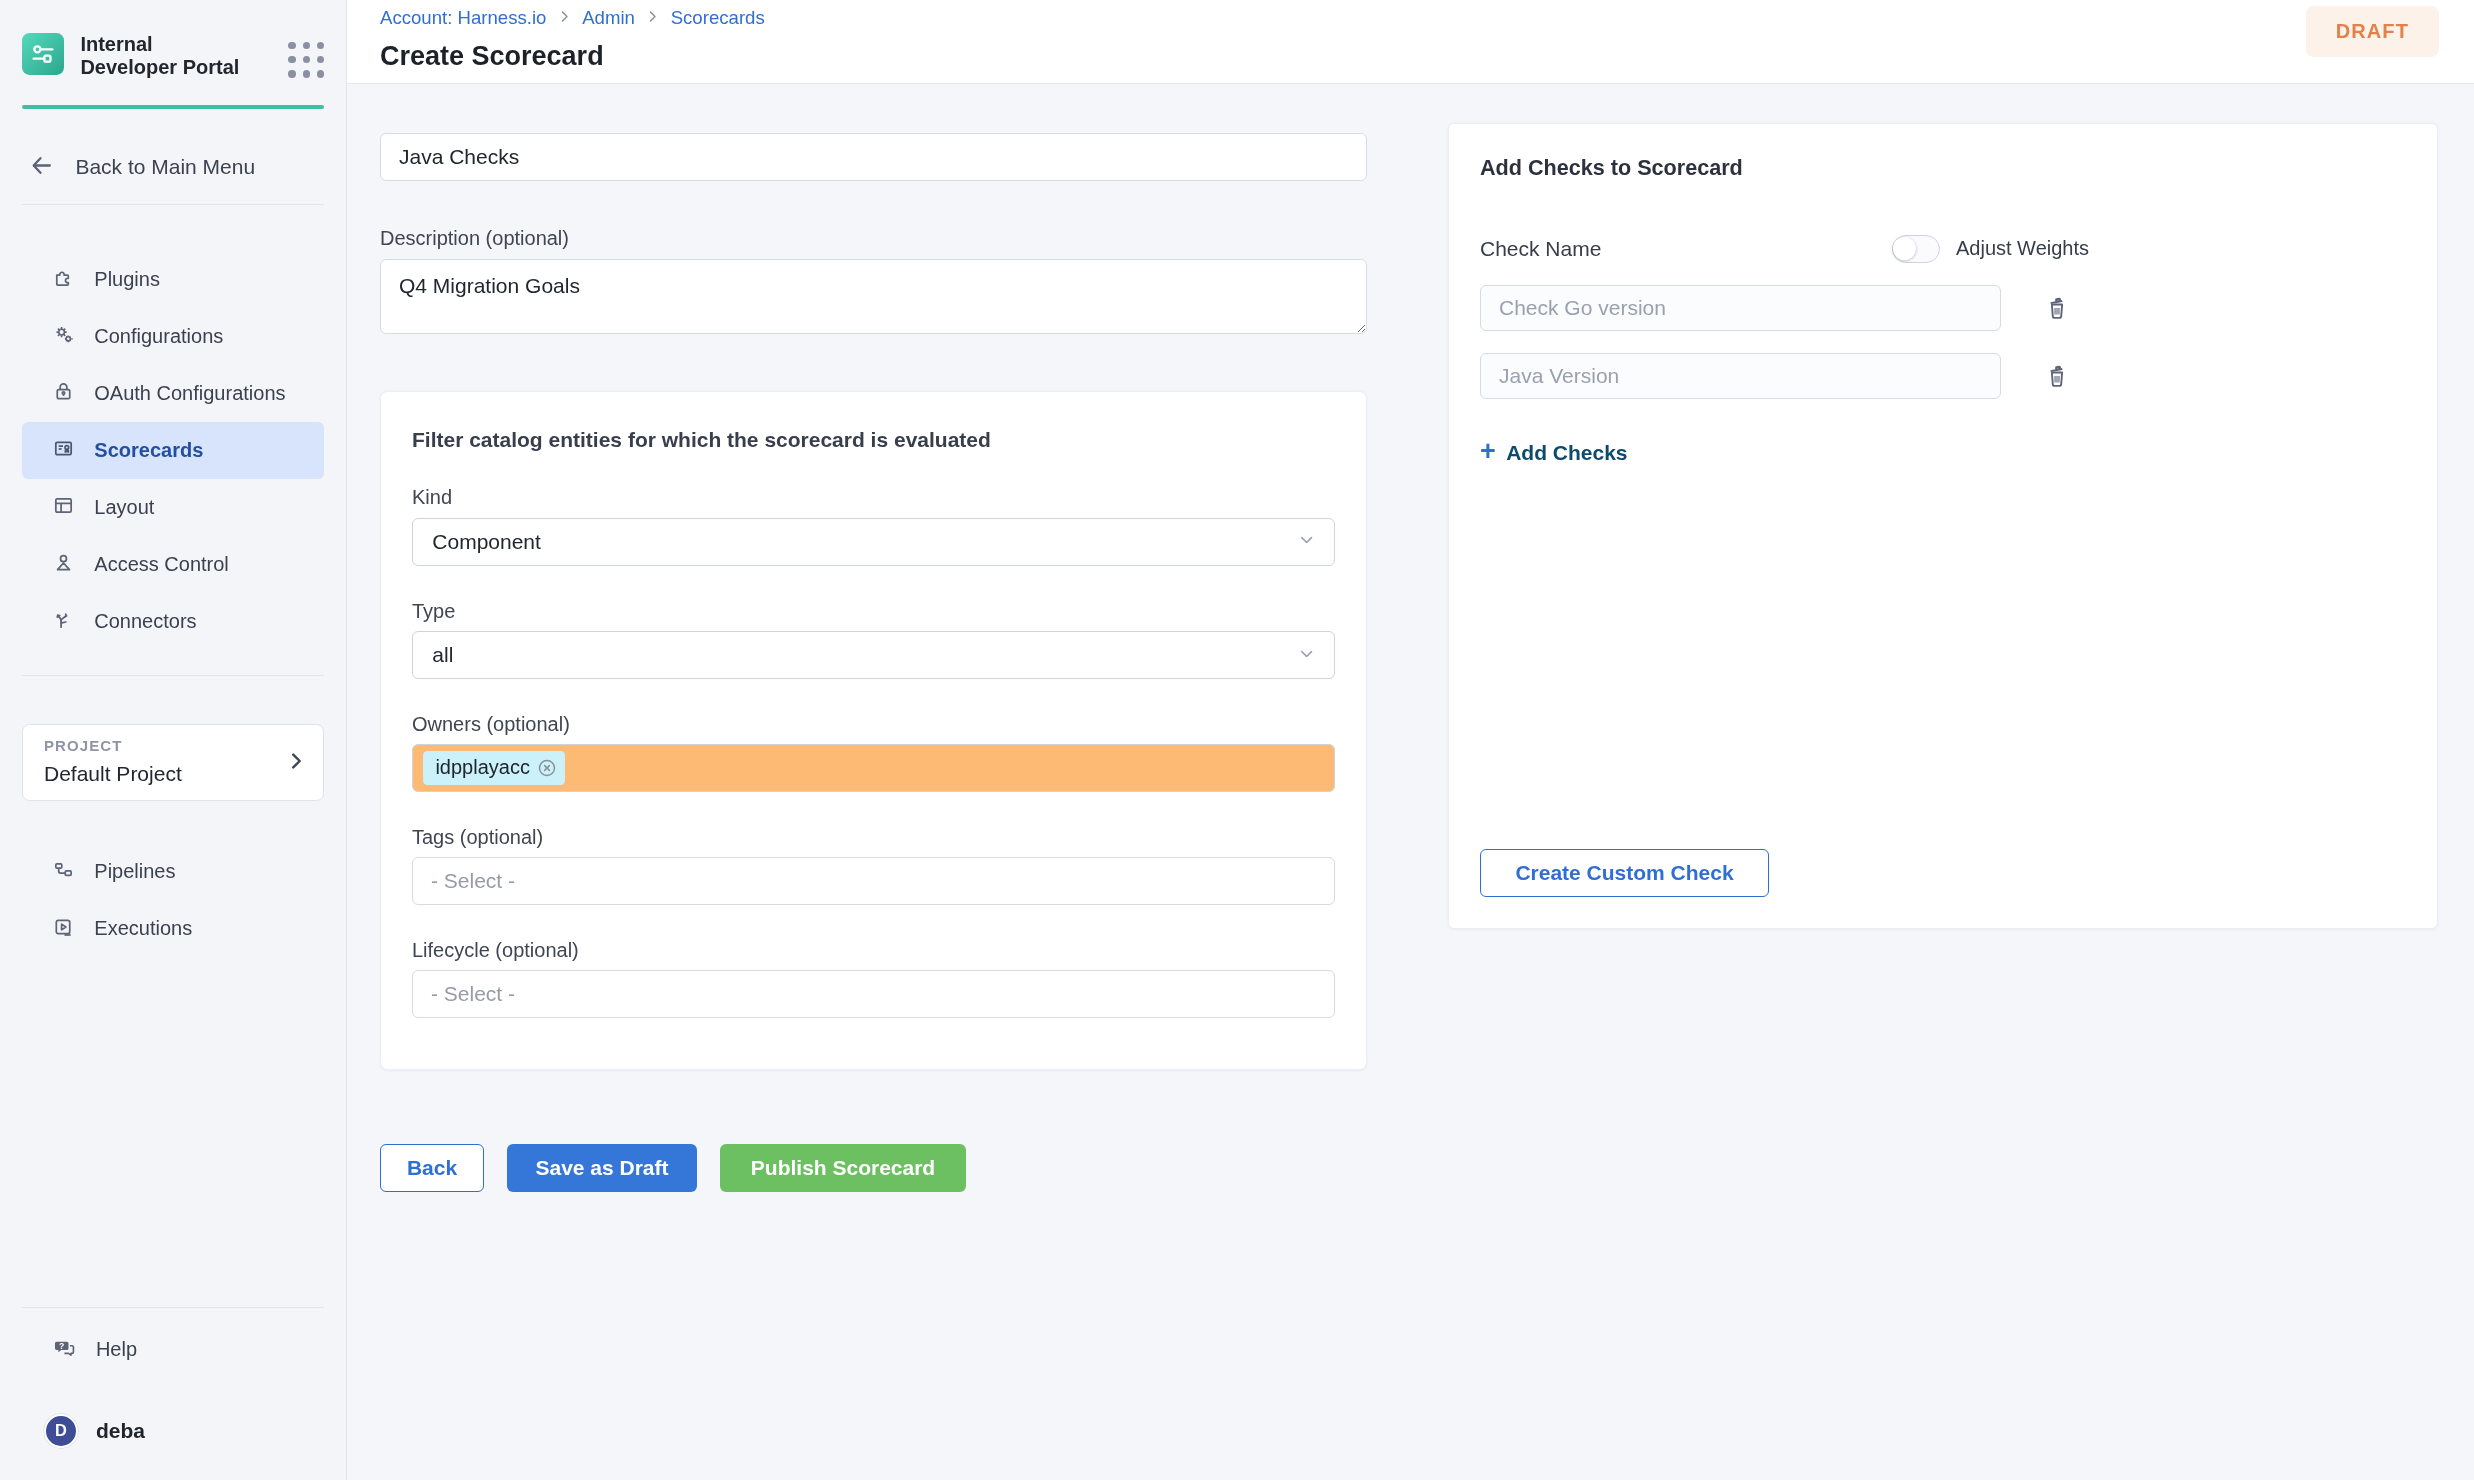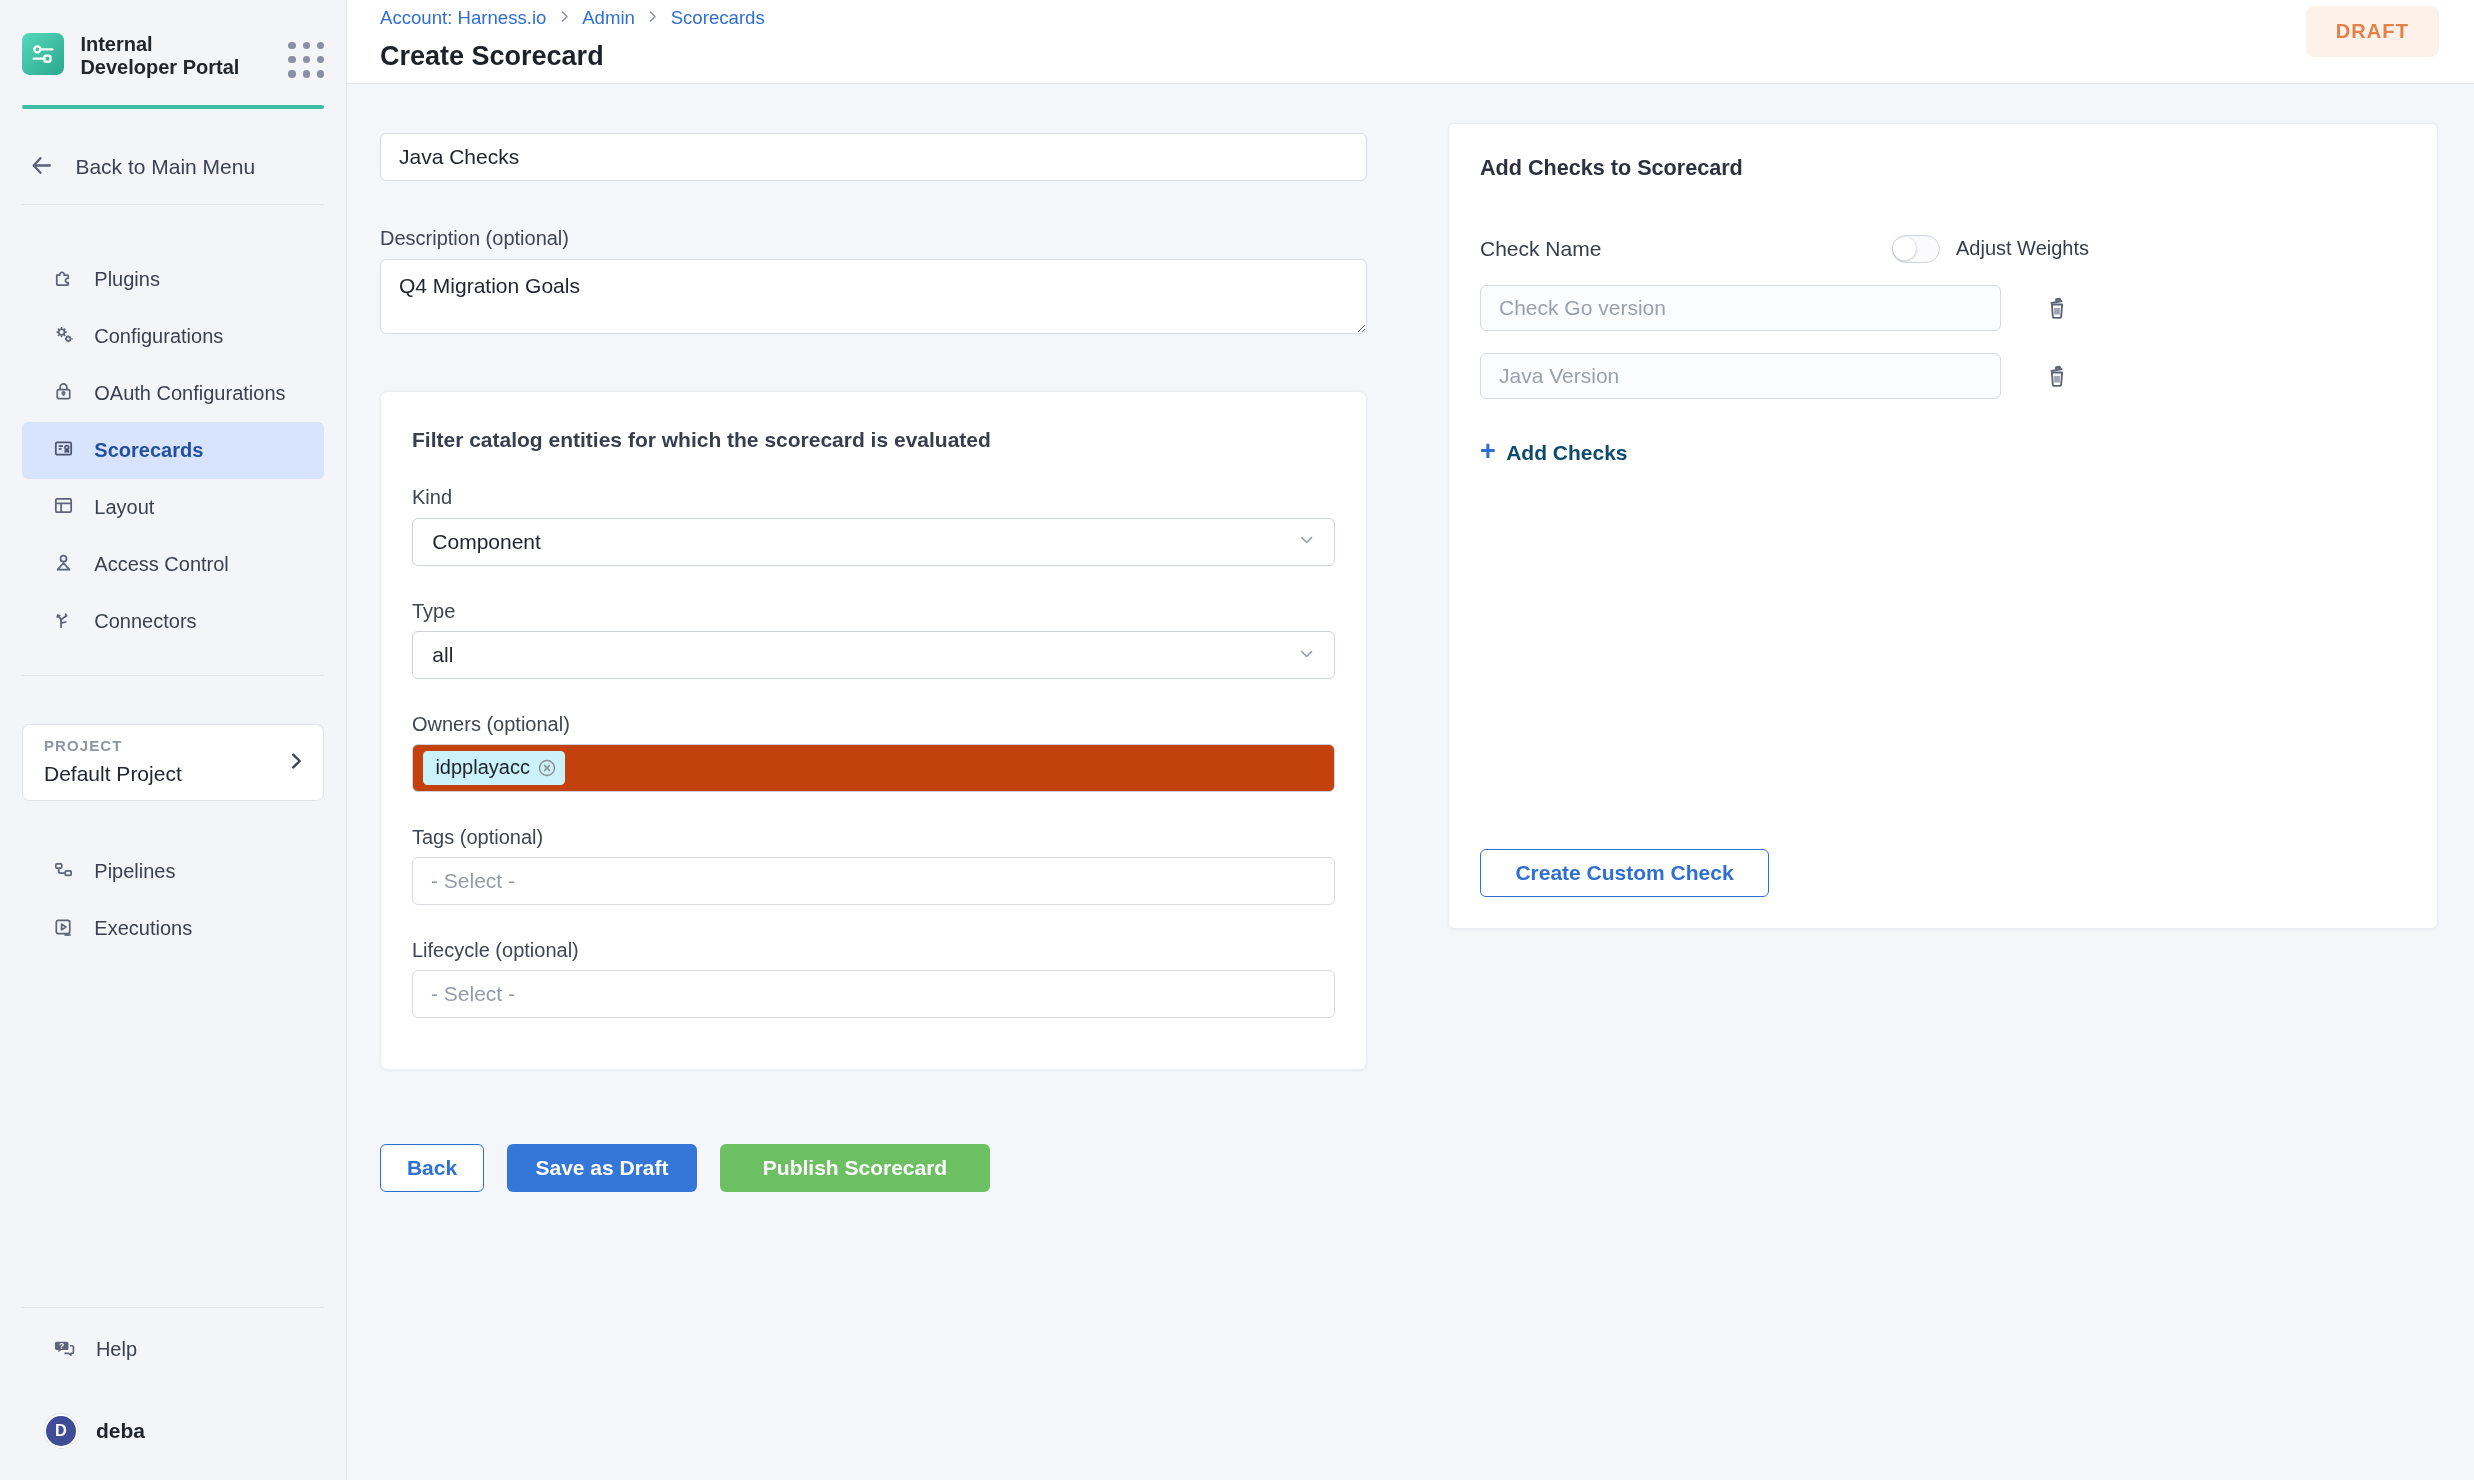--- a/index.html
+++ b/index.html
@@ -54,31 +54,31 @@
   .mt12 { margin-top:9.7px; }
   .desc-label { margin-top:46px; }
   textarea.text-area { width:100%; height:75px; border:0.7px solid #d8dbe2; border-radius:6px; background:#fff; font-size:21px; color:#22262e; padding:13.4px 18px; font-family:"Liberation Sans",sans-serif; resize:vertical; outline:none; }
 
   .filter-card { margin-top:54px; background:#fff; border:0.7px solid #eceef3; border-radius:7.4px; box-shadow:0 0.7px 3px rgba(40,48,70,.05); padding:36px 31px 51px 31px; }
   .filter-heading { font-size:21px; font-weight:bold; color:#383e4c; }
   .fgroup { margin-top:34px; }
   .select-box { margin-top:8.2px; height:48px; border:0.7px solid #cfd3dc; border-radius:6px; background:#fff; display:flex; align-items:center; padding:0 19.3px; cursor:pointer; position:relative; }
   .select-value { font-size:21px; color:#22262e; }
   .select-box .chev { position:absolute; right:18px; }
-  .owners-box { margin-top:8.2px; height:48px; border:0.7px solid #cfd3dc; border-radius:6px; background:#c2410c; display:flex; align-items:center; padding:0 10.4px; cursor:text; }
+  .owners-box { margin-top:8.2px; height:48px; border:0.7px solid #cfd3dc; border-radius:6px; background:#fdba74; display:flex; align-items:center; padding:0 10.4px; cursor:text; }
   .chip { background:#cbf1fb; border-radius:4.5px; height:34px; display:flex; align-items:center; padding:0 7.4px 0 12px; gap:6px; }
   .chip .txt { font-size:20px; color:#21262e; }
   .chip-x { cursor:pointer; display:flex; }
   .placeholder-input::placeholder { color:#959ba9; }
 
   .btn-row { margin-top:74px; display:flex; gap:23px; }
   .btn { height:48px; border-radius:6px; font-size:21px; font-weight:bold; display:flex; align-items:center; justify-content:center; cursor:pointer; border:none; font-family:"Liberation Sans",sans-serif; }
   .btn-outline { background:#fff; border:1.5px solid #2f6fd3; color:#2f6fd3; width:104px; }
   .btn-blue { background:#3576d9; color:#fff; width:190px; }
-  .btn-green { background:#6cc062; color:#fff; width:270px; }
+  .btn-green { background:#6cc062; color:#fff; width:246px; }
 
   
   .checks-card { background:#fff; border:0.7px solid #eceef3; border-radius:6px; box-shadow:0 0.7px 3px rgba(40,48,70,.05); height:806px; padding:31px; display:flex; flex-direction:column; }
   .checks-heading { font-size:21.6px; font-weight:bold; color:#2c313d; }
   .checkname-row { margin-top:54px; width:609px; display:flex; align-items:center; justify-content:space-between; }
   .checkname-label { font-size:21px; color:#363c49; }
   .toggle-group { display:flex; align-items:center; gap:16.4px; }
   .toggle { width:48px; height:27.5px; border:1.5px solid #ced3de; background:#fbfbfd; border-radius:15px; position:relative; cursor:pointer; }
   .toggle .knob { position:absolute; left:0.7px; top:0.7px; width:23px; height:23px; border-radius:50%; background:#fff; box-shadow:0 0.7px 3px rgba(50,55,70,.35); }
   .toggle-label { font-size:20px; color:#363c49; }

